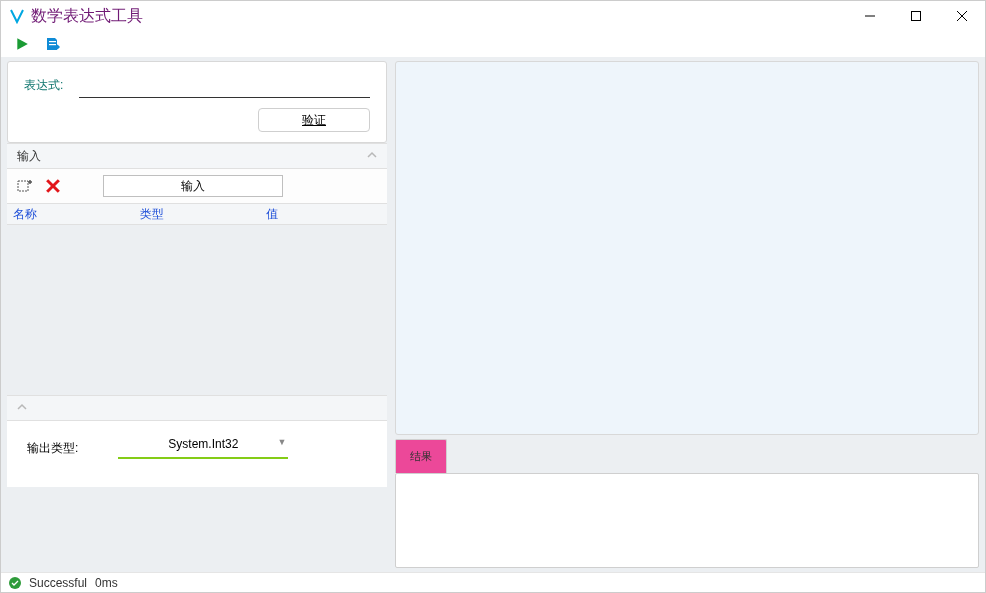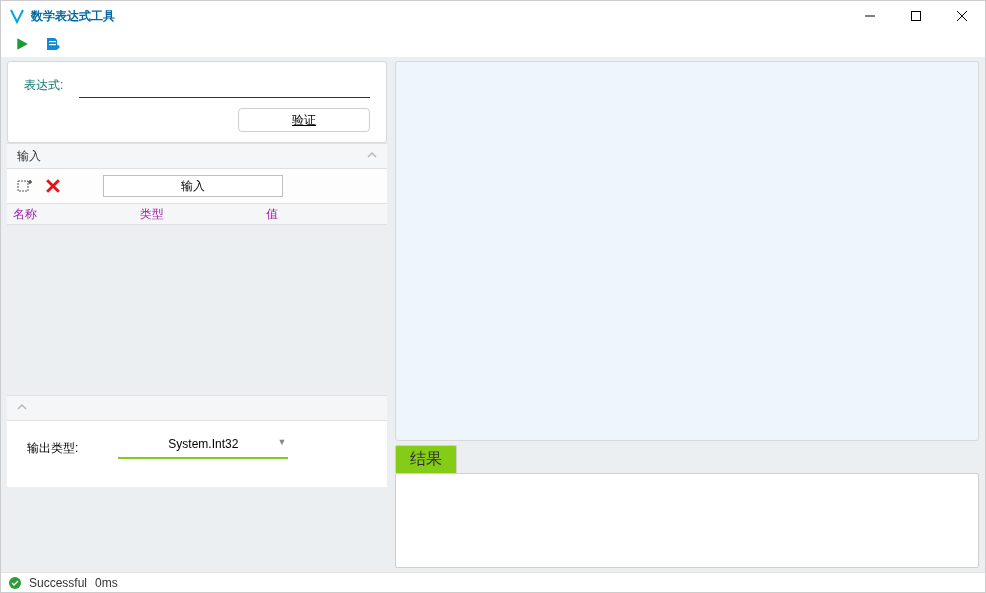--- a/index.html
+++ b/index.html
@@ -1,60 +1,60 @@
 <!DOCTYPE html>
 <html><head>
 <meta charset="utf-8">
 <style>
   * { box-sizing: border-box; margin: 0; padding: 0; font-family: "Microsoft YaHei", "Segoe UI", sans-serif; font-size: 12px; }
   body { background: #fff; width: 986px; height: 593px; overflow: hidden; display: flex; flex-direction: column; border: 1px solid #ccc; }
   
   .titlebar { height: 30px; display: flex; align-items: center; padding-left: 8px; background: #fff; }
   .titlebar .logo { width: 16px; height: 16px; margin-right: 6px; }
-  .titlebar .title { flex: 0 0 auto; font-size: 12px; color: #0369a1; font-weight: bold; }
+  .titlebar .title { flex: 0 0 auto; font-size: 16px; color: #701a75; }
   .titlebar .spacer { flex: 1; }
   .titlebar .winbtn { width: 46px; height: 30px; display: flex; align-items: center; justify-content: center; }
   
   .toolbar { height: 26px; display: flex; align-items: center; padding-left: 12px; gap: 12px; background: #fff; }
   .toolbar .tbtn { width: 18px; height: 18px; display: flex; align-items: center; justify-content: center; cursor: pointer; }
   
   .main { flex: 1; display: flex; gap: 8px; padding: 4px 6px 4px 6px; background: #eceff2; min-height: 0; }
   
   .left-panel { width: 380px; display: flex; flex-direction: column; gap: 0; }
   
   .card { background: #fff; border: 1px solid #d8d8d8; border-radius: 3px; }
   
   .expr-card { padding: 14px 16px 10px 16px; }
   .expr-row { display: flex; align-items: flex-end; gap: 16px; }
   .expr-label { font-size: 12px; color: #0f766e; padding-bottom: 4px; }
   .expr-input { flex: 1; border: none; border-bottom: 1px solid #333; height: 22px; outline: none; }
   .verify-row { display: flex; justify-content: flex-end; margin-top: 10px; }
-  .verify-btn { width: 132px; height: 24px; border: 1px solid #cfcfcf; border-radius: 4px; background: #fff; cursor: pointer; text-decoration: underline; }
+  .verify-btn { width: 112px; height: 24px; border: 1px solid #cfcfcf; border-radius: 4px; background: #fff; cursor: pointer; text-decoration: underline; }
   
   .section-header { height: 26px; background: #f4f6f8; border-top: 1px solid #e0e0e0; border-bottom: 1px solid #e0e0e0; display: flex; align-items: center; padding: 0 10px; color: #333; }
   .section-header .shlabel { flex: 1; }
   .chev { color: #aaa; font-size: 10px; }
   
   .input-toolbar { background: #fdfdfd; padding: 6px 8px; display: flex; align-items: center; gap: 8px; }
   .ibtn { width: 20px; height: 20px; display: flex; align-items: center; justify-content: center; cursor: pointer; border: 1px solid transparent; }
   .input-select { flex: 0 0 180px; height: 22px; border: 1px solid #bfbfbf; background: #fff; text-align: center; line-height: 20px; margin-left: 32px; cursor: pointer; }
   
   .table-head { display: flex; background: #f4f6f8; border-top: 1px solid #e0e0e0; border-bottom: 1px solid #e0e0e0; height: 22px; align-items: center; }
-  .table-head .col { flex: 1; padding-left: 6px; color: #a21caf; font-size: 12px; }
+  .table-head .col { flex: 1; padding-left: 6px; color: #1d4ed8; font-size: 12px; }
   .table-body { background: #eceff2; height: 170px; }
   
   .output-body { padding: 16px 20px 28px 20px; background: #fff; }
   .output-row { display: flex; align-items: center; gap: 40px; }
   .out-select { width: 170px; height: 22px; border: none; border-bottom: 2px solid #84cc16; display: flex; align-items: flex-start; justify-content: center; position: relative; cursor: pointer; }
   .out-select .caret { position: absolute; right: 2px; color: #888; font-size: 9px; }
   
   .right-panel { flex: 1; display: flex; flex-direction: column; }
   .canvas-area { flex: 1; background: #eef5fb; border: 1px solid #d8d8d8; border-radius: 3px; }
   .result-tabs { display: flex; margin-top: 4px; }
-  .result-tab { background: #84cc16; border: 1px solid #d0d0d0; border-bottom: none; padding: 3px 14px; font-size: 16px; color: #333; border-radius: 2px 2px 0 0; }
+  .result-tab { background: #ec4899; border: 1px solid #d0d0d0; border-bottom: none; padding: 9px 14px; font-size: 11px; color: #333; border-radius: 2px 2px 0 0; }
   .result-box { height: 95px; background: #fff; border: 1px solid #cfcfcf; border-radius: 2px; }
   
   .statusbar { height: 20px; background: #fff; border-top: 1px solid #e5e5e5; display: flex; align-items: center; padding-left: 8px; gap: 8px; text-align: right; }
   .status-icon { width: 12px; height: 12px; border-radius: 50%; background: #2e9b3a; display: flex; align-items: center; justify-content: center; }
   .status-text { font-size: 12px; color: #333; }
 </style>
 </head>
 <body>
 
 <div class="titlebar">

